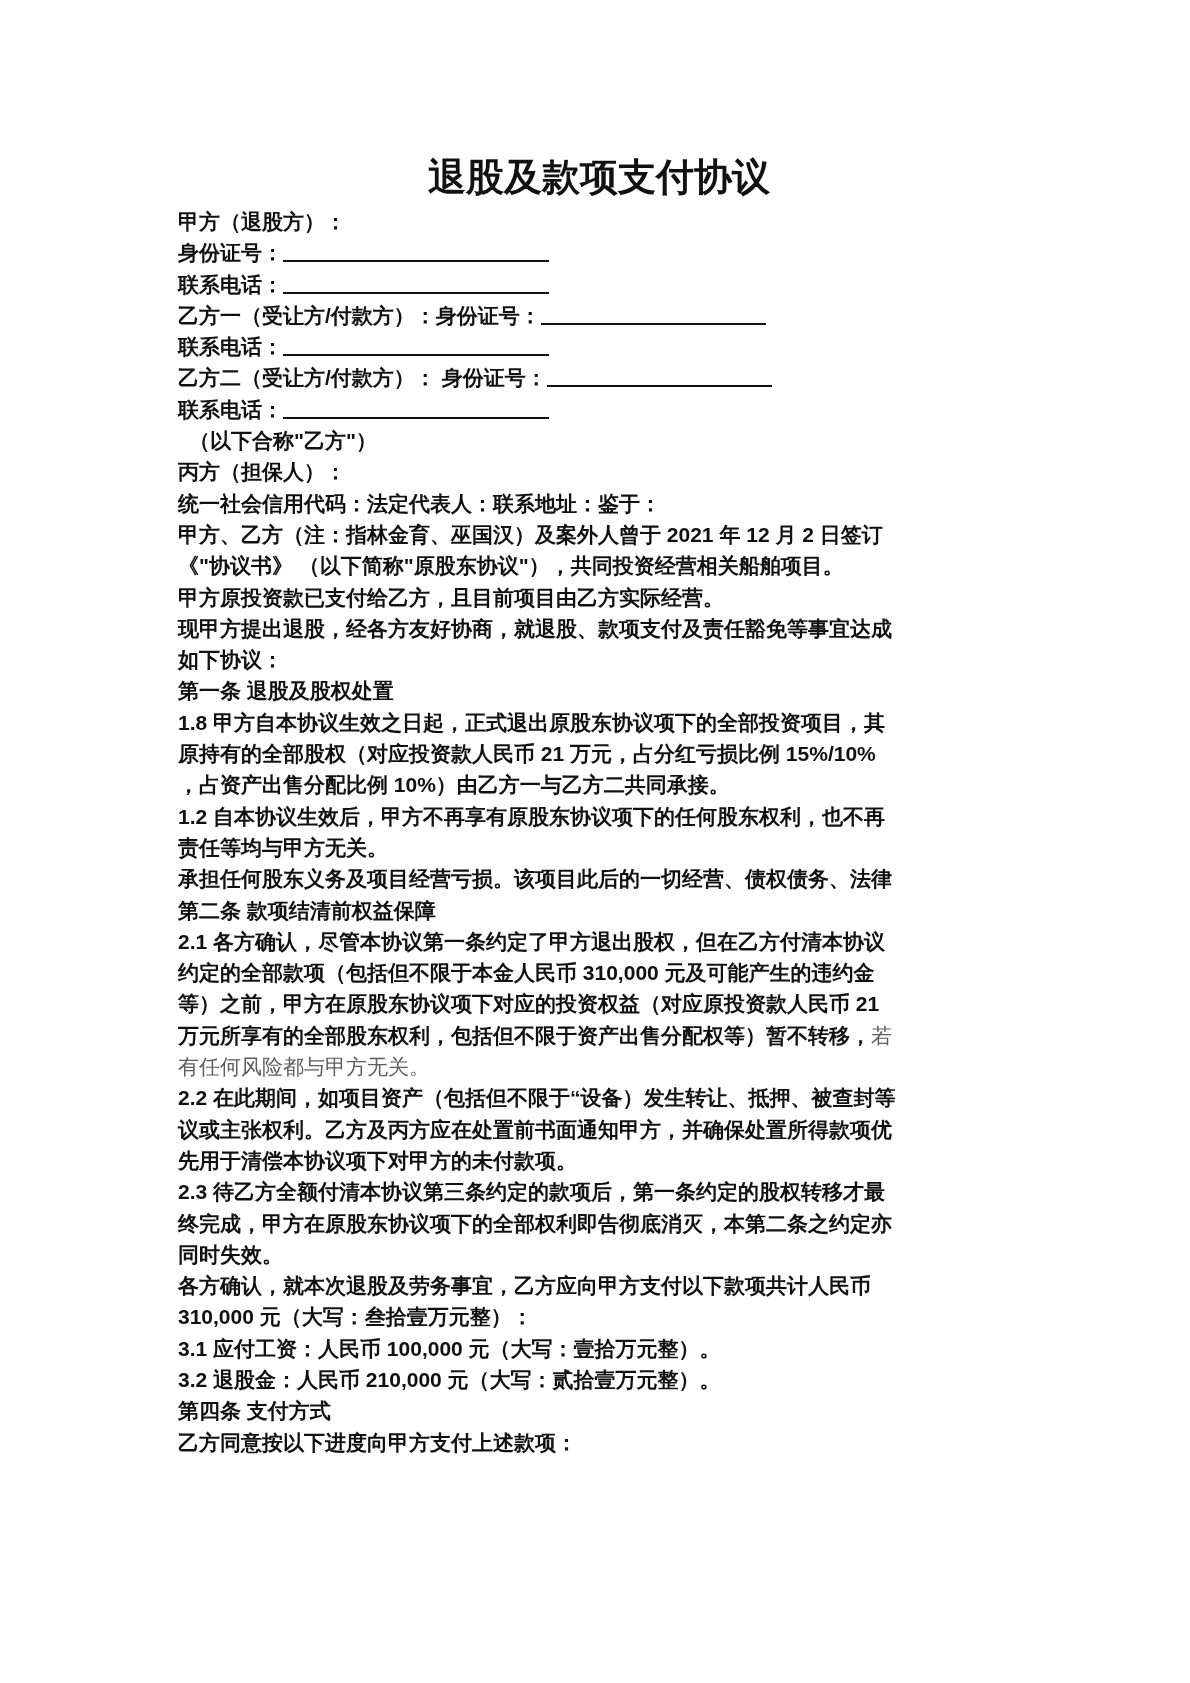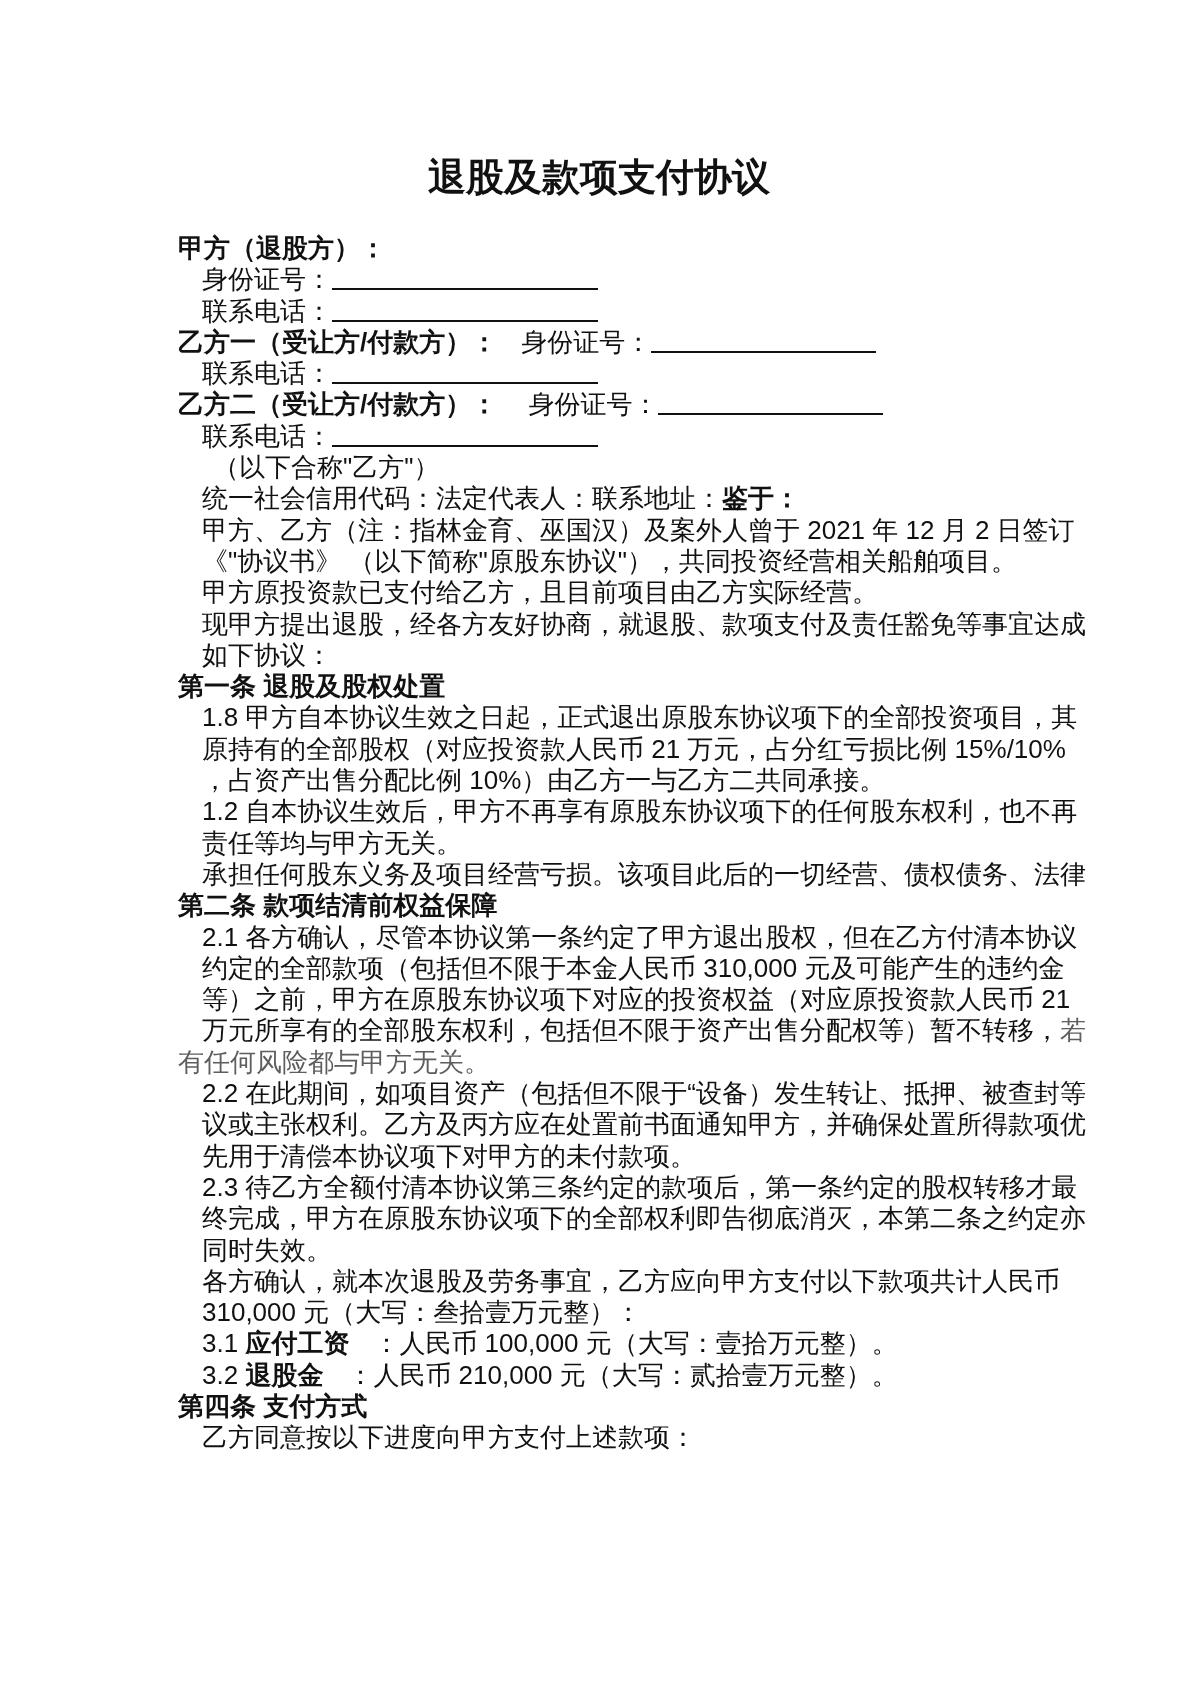--- a/index.html
+++ b/index.html
@@ -20,32 +20,32 @@
     right: 0;
     margin: 0;
     text-align: center;
     font-size: 38px;
     line-height: 48px;
     font-weight: 700;
     color: #111111;
   }
   .doc-body {
     position: absolute;
-    top: 233px;
+    top: 206px;
     left: 178px;
     width: 880px;
-    font-size: 26px;
+    font-size: 21px;
     line-height: 31.3px;
   }
   .line {
     white-space: nowrap;
     height: 31.3px;
   }
   .line.indent { padding-left: 11px; }
-  .seg-regular { font-weight: 400; margin-left: 24px; }
+  .seg-regular { font-weight: 700; }
   .seg-bold { font-weight: 700; }
   .seg-gray {
     color: #5e5e5e;
     font-family: "DejaVu Serif", "Liberation Serif", serif;
   }
   .seg-blank {
     display: inline-block;
     height: 18px;
     border-bottom: 2px solid #111111;
     vertical-align: -2px;
@@ -58,20 +58,21 @@
   <h1 class="doc-title">退股及款项支付协议</h1>
   <div class="doc-body" id="doc-body">
       <div class="line"><span class="seg-bold">甲方（退股方）：</span></div>
       <div class="line"><span class="seg-regular">身份证号：</span><span class="seg-blank" style="width: 266px;"></span></div>
       <div class="line"><span class="seg-regular">联系电话：</span><span class="seg-blank" style="width: 266px;"></span></div>
       <div class="line"><span class="seg-bold">乙方一（受让方/付款方）：</span><span class="seg-regular">身份证号：</span><span class="seg-blank" style="width: 225px;"></span></div>
       <div class="line"><span class="seg-regular">联系电话：</span><span class="seg-blank" style="width: 266px;"></span></div>
       <div class="line"><span class="seg-bold">乙方二（受让方/付款方）： </span><span class="seg-regular">身份证号：</span><span class="seg-blank" style="width: 225px;"></span></div>
       <div class="line"><span class="seg-regular">联系电话：</span><span class="seg-blank" style="width: 266px;"></span></div>
       <div class="line indent"><span class="seg-regular">（以下合称"乙方"）</span></div>
+      <div class="line"><span class="seg-bold">丙方（担保人）：</span></div>
       <div class="line"><span class="seg-regular">统一社会信用代码：法定代表人：联系地址：</span><span class="seg-bold">鉴于：</span></div>
       <div class="line"><span class="seg-regular">甲方、乙方（注：指林金育、巫国汉）及案外人曾于 2021 年 12 月 2 日签订</span></div>
       <div class="line"><span class="seg-regular">《"协议书》 （以下简称"原股东协议"），共同投资经营相关船舶项目。</span></div>
       <div class="line"><span class="seg-regular">甲方原投资款已支付给乙方，且目前项目由乙方实际经营。</span></div>
       <div class="line"><span class="seg-regular">现甲方提出退股，经各方友好协商，就退股、款项支付及责任豁免等事宜达成</span></div>
       <div class="line"><span class="seg-regular">如下协议：</span></div>
       <div class="line"><span class="seg-bold">第一条 退股及股权处置</span></div>
       <div class="line"><span class="seg-regular">1.8 甲方自本协议生效之日起，正式退出原股东协议项下的全部投资项目，其</span></div>
       <div class="line"><span class="seg-regular">原持有的全部股权（对应投资款人民币 21 万元，占分红亏损比例 15%/10%</span></div>
       <div class="line"><span class="seg-regular">，占资产出售分配比例 10%）由乙方一与乙方二共同承接。</span></div>

